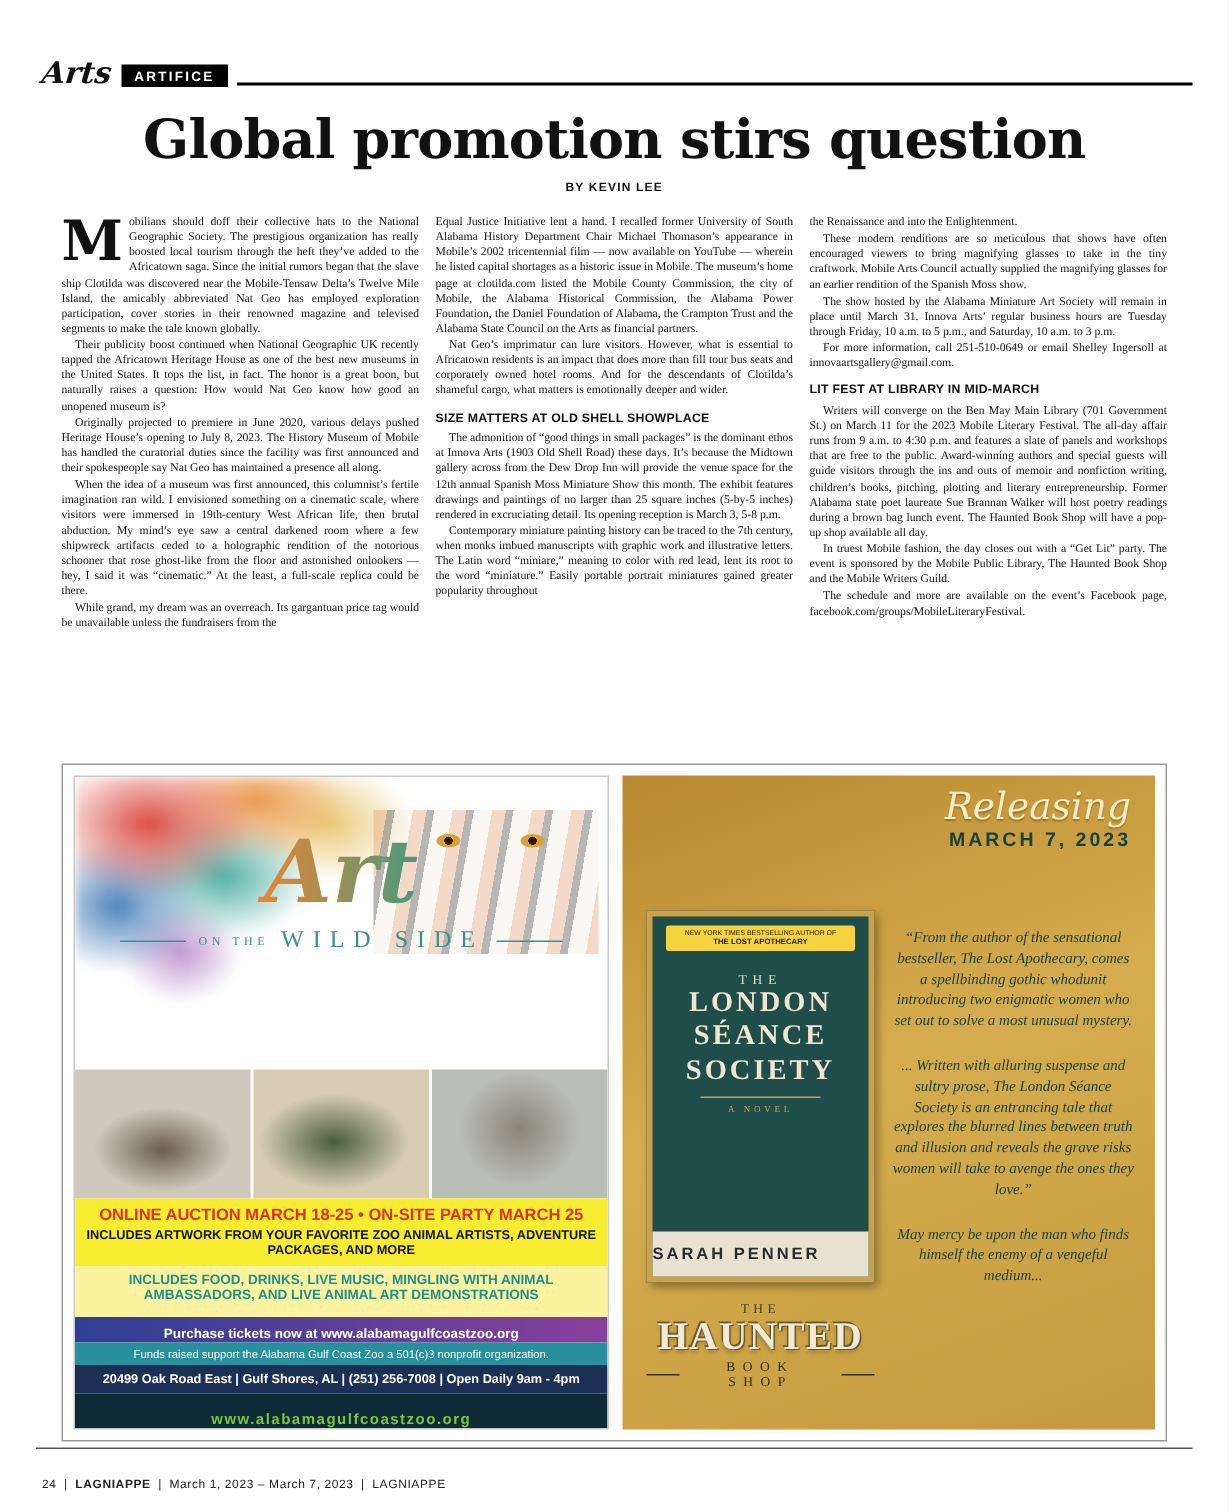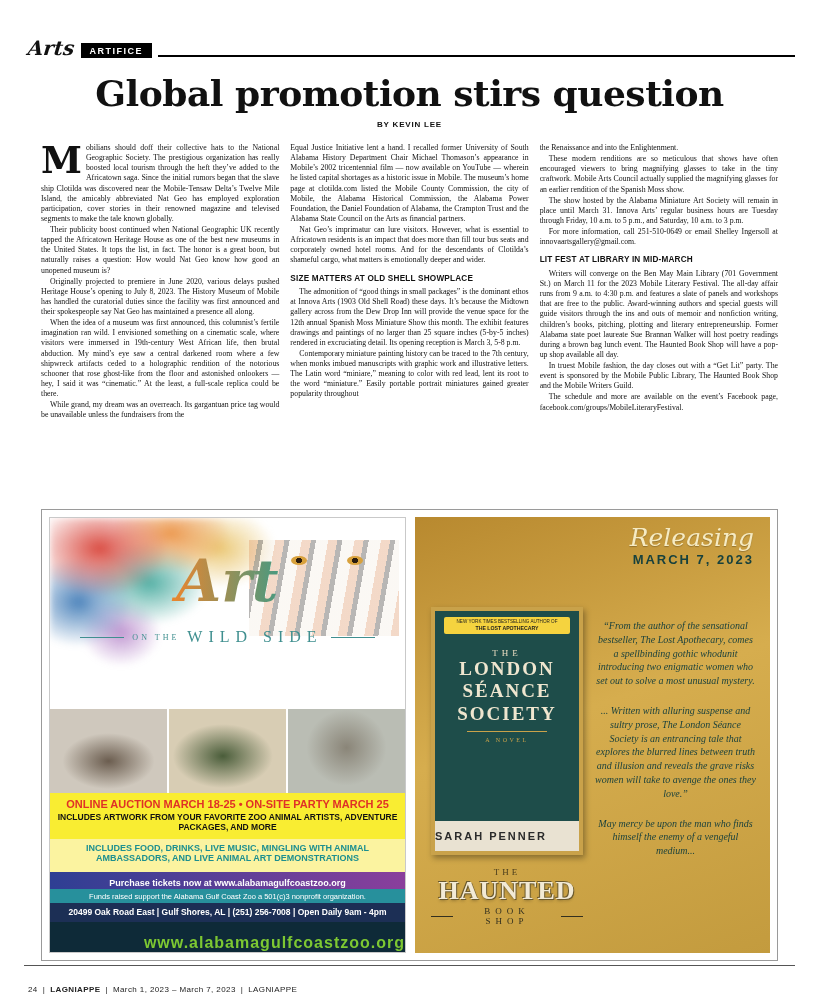--- a/index.html
+++ b/index.html
@@ -39,37 +39,37 @@
       radial-gradient(40px 34px at 20% 60%, rgba(142,68,173,.55), transparent);
   }
   .tiger { position: absolute; right: 6px; top: 22px; width: 150px; height: 96px; opacity: .55;
     background: repeating-linear-gradient(100deg, rgba(216,130,74,.55) 0 9px, rgba(40,35,30,.6) 9px 14px, rgba(240,230,216,.5) 14px 26px); }
   .tiger-eye { position: absolute; width: 16px; height: 9px; border-radius: 50%; background: radial-gradient(circle at 50% 50%, #2b1c0e 0 30%, #d8a13c 31% 100%); top: 38px; }
   .eye-l { right: 98px; } .eye-r { right: 42px; }
   .art-words { position: relative; text-align: center; margin-top: 34px; }
   .art-script { font-family: "DejaVu Serif", serif; font-style: italic; font-weight: bold; font-size: 58px; line-height: 1;
     background: linear-gradient(90deg,#d63a2f,#e8862f 35%,#2a9d8f 70%,#2f6fb0);
     -webkit-background-clip: text; background-clip: text; -webkit-text-fill-color: transparent; }
-  .wild-row { margin-top: 18px; color: #3f8f8f; font-family: "Liberation Serif", serif; display:flex; align-items:center; justify-content:center; gap:8px; }
+  .wild-row { margin-top: 8px; color: #3f8f8f; font-family: "Liberation Serif", serif; display:flex; align-items:center; justify-content:center; gap:8px; }
   .wild-row .rule { width: 44px; border-top: 1px solid #3f8f8f; }
   .on-the { font-size: 8px; letter-spacing: 3px; }
   .wild-side { font-size: 16px; letter-spacing: 6px; }
   .zoo-photos { height: 86px; display: flex; gap: 2px; background:#fff; }
   .zoo-photos > div { flex: 1; }
   .photo-hedgehog { background: radial-gradient(46px 28px at 50% 62%, #6b5d4f, #cfc8bd); }
   .photo-turtle { background: radial-gradient(50px 32px at 46% 56%, #4a5d3a, #d8cdb4); }
   .photo-cat { background: radial-gradient(40px 38px at 50% 46%, #8a8578, #babdb4); }
   .zoo-band1 { height: 46px; background: #f9ed32; text-align: center; padding: 5px 6px 2px; font-family: "Liberation Sans", sans-serif; }
   .zoo-band1 .red { color: #e03127; font-weight: bold; font-size: 11px; }
   .zoo-band1 .black { color: #111; font-weight: bold; font-size: 8.5px; margin-top: 2px; }
   .zoo-band2 { height: 34px; background: #fbf3a0; color: #1d8f8f; font-family: "Liberation Sans", sans-serif; font-weight: bold; font-size: 9px; text-align: center; padding: 4px 14px; }
   .zoo-tickets { height: 17px; background: linear-gradient(90deg,#2e3f93,#8a3f9c); color: #fff; font-family: "Liberation Sans", sans-serif; font-weight: bold; font-size: 9px; text-align: center; padding-top: 6px; }
   .zoo-funds { height: 15px; background: #27909c; color: #fff; font-family: "Liberation Sans", sans-serif; font-size: 7.5px; text-align: center; padding-top: 3px; }
   .zoo-address { height: 19px; background: #1c2f55; color: #fff; font-family: "Liberation Sans", sans-serif; font-weight: bold; font-size: 8.5px; text-align: center; padding-top: 4px; }
-  .zoo-url { flex: 1; background: #0e2a38; color: #7dc832; font-family: "Liberation Sans", sans-serif; font-weight: bold; font-size: 16px; letter-spacing: 1px; text-align: right; padding-top: 12px; }
+  .zoo-url { flex: 1; background: #0e2a38; color: #7dc832; font-family: "Liberation Sans", sans-serif; font-weight: bold; font-size: 10px; letter-spacing: 1px; text-align: center; padding-top: 12px; }
   
   .book-ad { flex: 1; position: relative; display: flex; flex-direction: column; overflow: hidden;
     background: linear-gradient(160deg,#b8892f 0%,#d6ad4e 45%,#c39b3e 100%); gap: 36px; }
   .book-top { text-align: right; padding: 8px 16px 0; }
   .releasing { font-family: "DejaVu Serif", serif; font-style: italic; font-size: 25px; color: #f6ebc3; text-shadow: 0 1px 1px rgba(0,0,0,.25); line-height: 1; }
   .release-date { font-family: "Liberation Sans", sans-serif; font-weight: bold; font-size: 13px; letter-spacing: 2px; color: #17413d; margin-top: 2px; }
   .book-main { flex: 1; display: flex; gap: 12px; padding: 4px 14px 0 16px; }
   .book-left { width: 152px; display: flex; flex-direction: column; }
   .cover { height: 248px; background: #1e4d4a; border: 4px solid #c9a24a; position: relative; display: flex; flex-direction: column; align-items: center; padding: 6px 6px 0; box-shadow: 2px 3px 6px rgba(0,0,0,.35); }
   .cover-tagline { background: #f5d33f; color: #1d1d1d; font-family: "Liberation Sans", sans-serif; font-size: 4.6px; line-height: 1.3; text-align: center; padding: 2px 3px; border-radius: 2px; width: 96%; }

